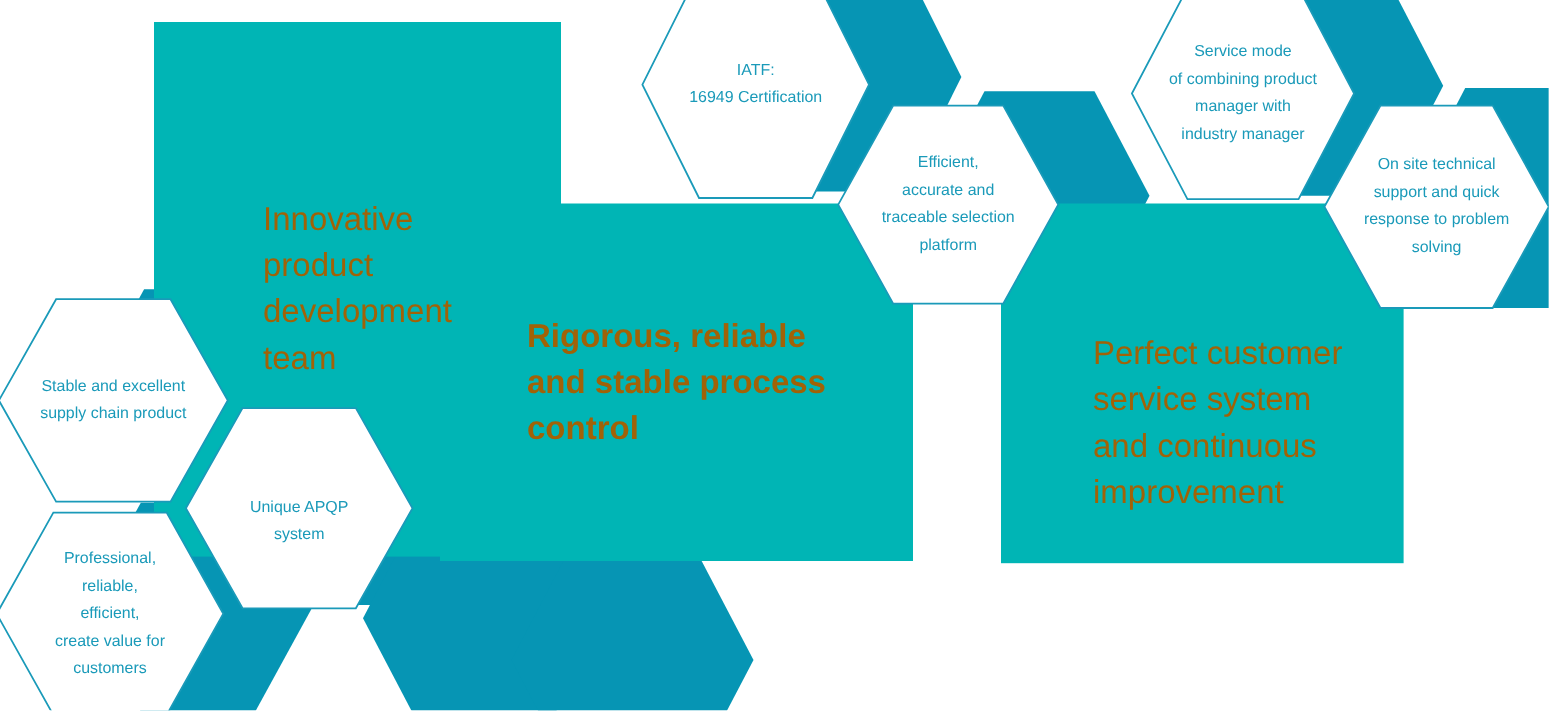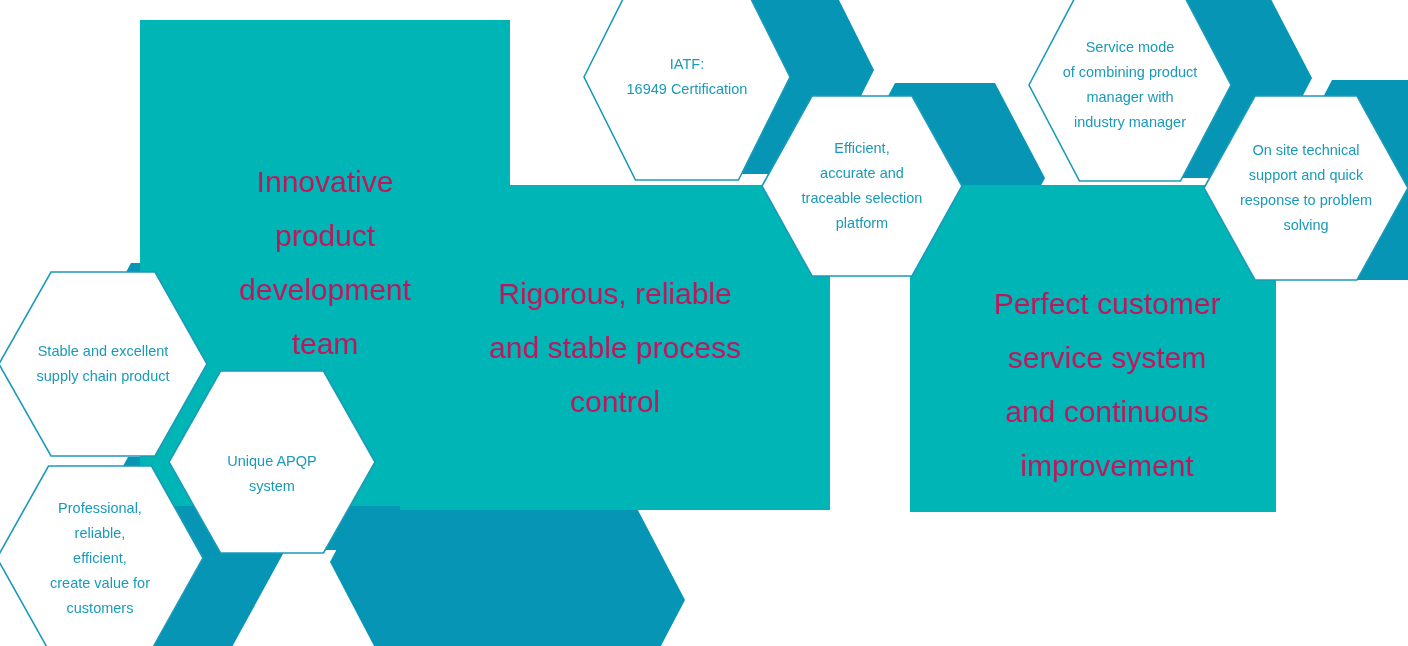--- a/index.html
+++ b/index.html
@@ -31,24 +31,24 @@
     line-height: 25px;
     text-align: center;
     white-space: pre-line;
     pointer-events: none;
     display: flex;
     align-items: center;
     justify-content: center;
   }
   .panel-label {
     position: absolute;
-    color: #be185d;
+    color: #a16207;
     font-size: 30px;
-    line-height: 54px;
-    text-align: center;
+    line-height: 42px;
+    text-align: left;
     white-space: pre-line;
     display: flex;
     align-items: center;
     justify-content: center;
   }
 </style>
 </head>
 <body>
 
 <div id="canvas">
@@ -71,21 +71,21 @@
       <polygon points="1204.0,188.0 1255.0,96.0 1357.0,96.0 1408.0,188.0 1357.0,280.0 1255.0,280.0" fill="#ffffff" stroke="#1a9ab9" stroke-width="1.6"></polygon>
       <polygon points="-1.0,364.0 51.0,272.0 155.0,272.0 207.0,364.0 155.0,456.0 51.0,456.0" fill="#ffffff" stroke="#1a9ab9" stroke-width="1.6"></polygon>
       <polygon points="169.0,462.0 220.5,371.0 323.5,371.0 375.0,462.0 323.5,553.0 220.5,553.0" fill="#ffffff" stroke="#1a9ab9" stroke-width="1.6"></polygon>
       <polygon points="-3.0,558.0 48.5,466.0 151.5,466.0 203.0,558.0 151.5,650.0 48.5,650.0" fill="#ffffff" stroke="#1a9ab9" stroke-width="1.6"></polygon>
     </svg>
   <div id="labels">
       <div class="panel-label" style="left: 140px; top: 20px; width: 370px; height: 486px;">Innovative
 product
 development
 team</div>
-      <div class="panel-label" style="left: 400px; top: 185px; width: 430px; height: 325px;">Rigorous, reliable
+      <div class="panel-label" style="left: 400px; top: 185px; width: 430px; height: 325px; font-weight: bold;">Rigorous, reliable
 and stable process
 control</div>
       <div class="panel-label" style="left: 910px; top: 185px; width: 394px; height: 327px; margin-top: 36px;">Perfect customer
 service system
 and continuous
 improvement</div>
       <div class="hex-label" style="left: 584px; top: -26px; width: 206px; height: 206px;">IATF:
 16949 Certification</div>
       <div class="hex-label" style="left: 762px; top: 96px; width: 200px; height: 180px;">Efficient,
 accurate and

